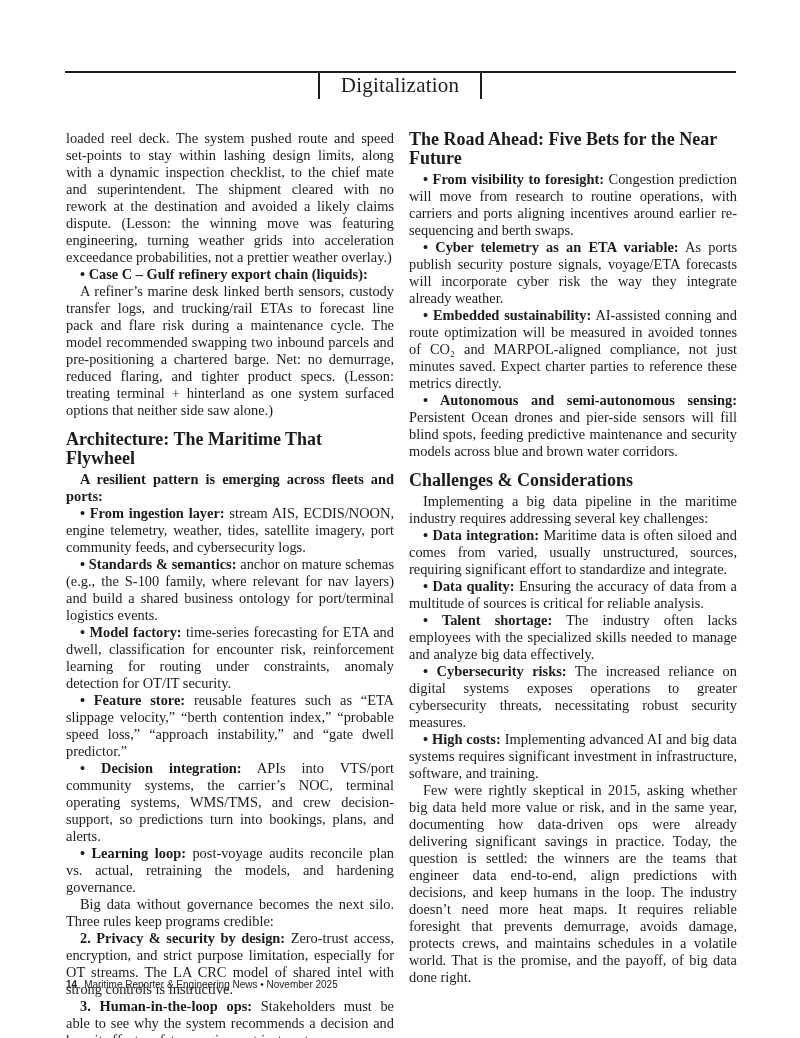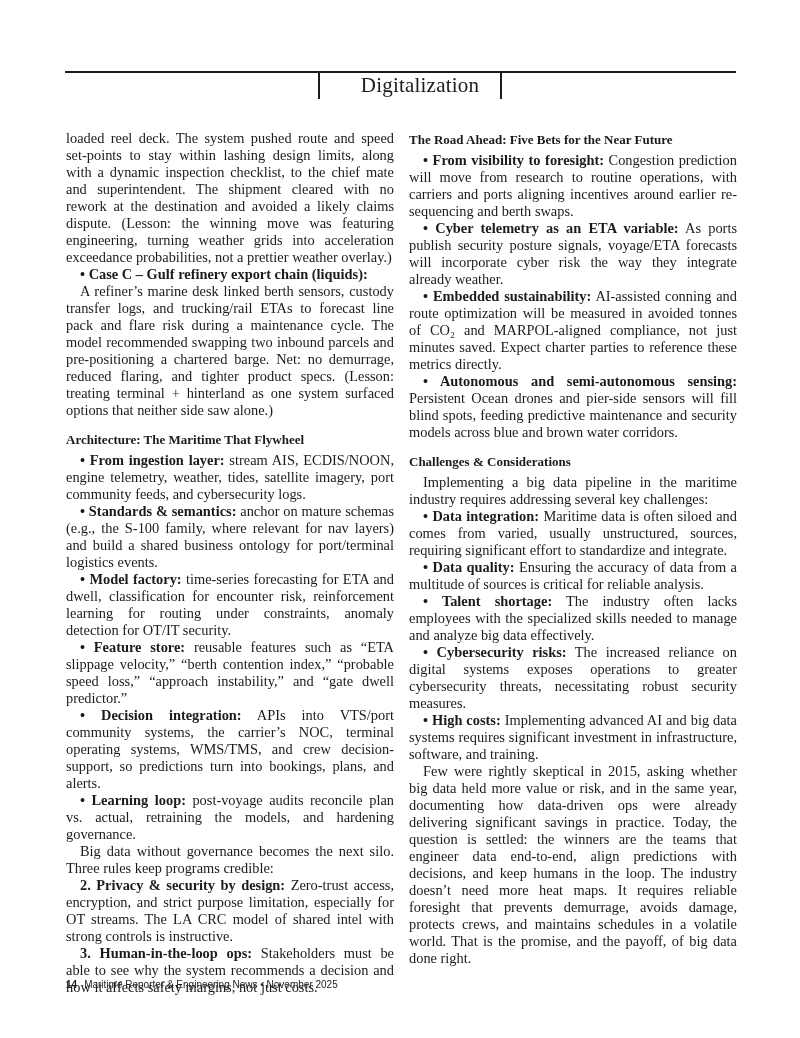--- a/index.html
+++ b/index.html
@@ -13,41 +13,41 @@
     color:#1b1b1b;
   }
   
   .masthead-rule{
     position:absolute;top:71px;left:65px;width:671px;
     border-top:2px solid #1c1c1c;height:0;
   }
   .masthead-title-box{
     position:absolute;top:73px;left:318px;width:160px;height:26px;
     border-left:2px solid #1c1c1c;border-right:2px solid #1c1c1c;
-    display:flex;align-items:flex-start;justify-content:center;padding-left:20px;
+    display:flex;align-items:flex-start;justify-content:center;
   }
   .masthead-title{
     font-size:21px;line-height:24px;letter-spacing:0.2px;color:#1c1c1c;
   }
   
   .columns{
     position:absolute;top:130px;left:66px;width:671px;
     display:flex;gap:15px;
   }
   .col{
     width:328px;
     font-size:14.4px;line-height:17px;
     text-align:justify;
     hyphens:auto;-webkit-hyphens:auto;
   }
   .para{margin:0;}
   .para.indent{text-indent:14px;}
   .para b.lead{font-weight:bold;}
   .sec-heading{
-    font-size:13px;line-height:19px;font-weight:bold;
+    font-size:18px;line-height:19px;font-weight:bold;
     text-align:left;margin:11px 0 3px 0;
   }
   .col .sec-heading:first-child{margin-top:0;}
   
   .footer{
     position:absolute;left:66px;top:979px;
     font-family:"Liberation Sans","DejaVu Sans",sans-serif;
     font-size:10px;color:#222;
     display:flex;align-items:baseline;gap:7px;
   }
@@ -62,20 +62,21 @@
   <div class="masthead-title-box">
     <span class="masthead-title">Digitalization</span>
   </div>
 
   <div class="columns">
     <div class="col">
         <p class="para">loaded reel deck. The system pushed route and speed set-points to stay within lashing design limits, along with a dynamic inspection checklist, to the chief mate and superintendent. The shipment cleared with no rework at the destination and avoided a likely claims dispute. (Lesson: the winning move was featuring engineering, turning weather grids into acceleration exceedance probabilities, not a prettier weather overlay.)</p>
         <p class="para indent"><b class="lead">• Case C – Gulf refinery export chain (liquids):</b></p>
         <p class="para indent">A refiner’s marine desk linked berth sensors, custody transfer logs, and trucking/rail ETAs to forecast line pack and flare risk during a maintenance cycle. The model recommended swapping two inbound parcels and pre-positioning a chartered barge. Net: no demurrage, reduced flaring, and tighter product specs. (Lesson: treating terminal + hinterland as one system surfaced options that neither side saw alone.)</p>
         <h2 class="sec-heading">Architecture: The Maritime That Flywheel</h2>
+        <p class="para indent"><b class="lead">A resilient pattern is emerging across fleets and ports:</b></p>
         <p class="para indent"><b class="lead">• From ingestion layer:</b> stream AIS, ECDIS/NOON, engine telemetry, weather, tides, satellite imagery, port community feeds, and cybersecurity logs.</p>
         <p class="para indent"><b class="lead">• Standards &amp; semantics:</b> anchor on mature schemas (e.g., the S-100 family, where relevant for nav layers) and build a shared business ontology for port/terminal logistics events.</p>
         <p class="para indent"><b class="lead">• Model factory:</b> time-series forecasting for ETA and dwell, classification for encounter risk, reinforcement learning for routing under constraints, anomaly detection for OT/IT security.</p>
         <p class="para indent"><b class="lead">• Feature store:</b> reusable features such as “ETA slippage velocity,” “berth contention index,” “probable speed loss,” “approach instability,” and “gate dwell predictor.”</p>
         <p class="para indent"><b class="lead">• Decision integration:</b> APIs into VTS/port community systems, the carrier’s NOC, terminal operating systems, WMS/TMS, and crew decision-support, so predictions turn into bookings, plans, and alerts.</p>
         <p class="para indent"><b class="lead">• Learning loop:</b> post-voyage audits reconcile plan vs. actual, retraining the models, and hardening governance.</p>
         <p class="para indent">Big data without governance becomes the next silo. Three rules keep programs credible:</p>
         <p class="para indent"><b class="lead">2. Privacy &amp; security by design:</b> Zero-trust access, encryption, and strict purpose limitation, especially for OT streams. The LA CRC model of shared intel with strong controls is instructive.</p>
         <p class="para indent"><b class="lead">3. Human-in-the-loop ops:</b> Stakeholders must be able to see why the system recommends a decision and how it affects safety margins, not just costs.</p>
       </div>

